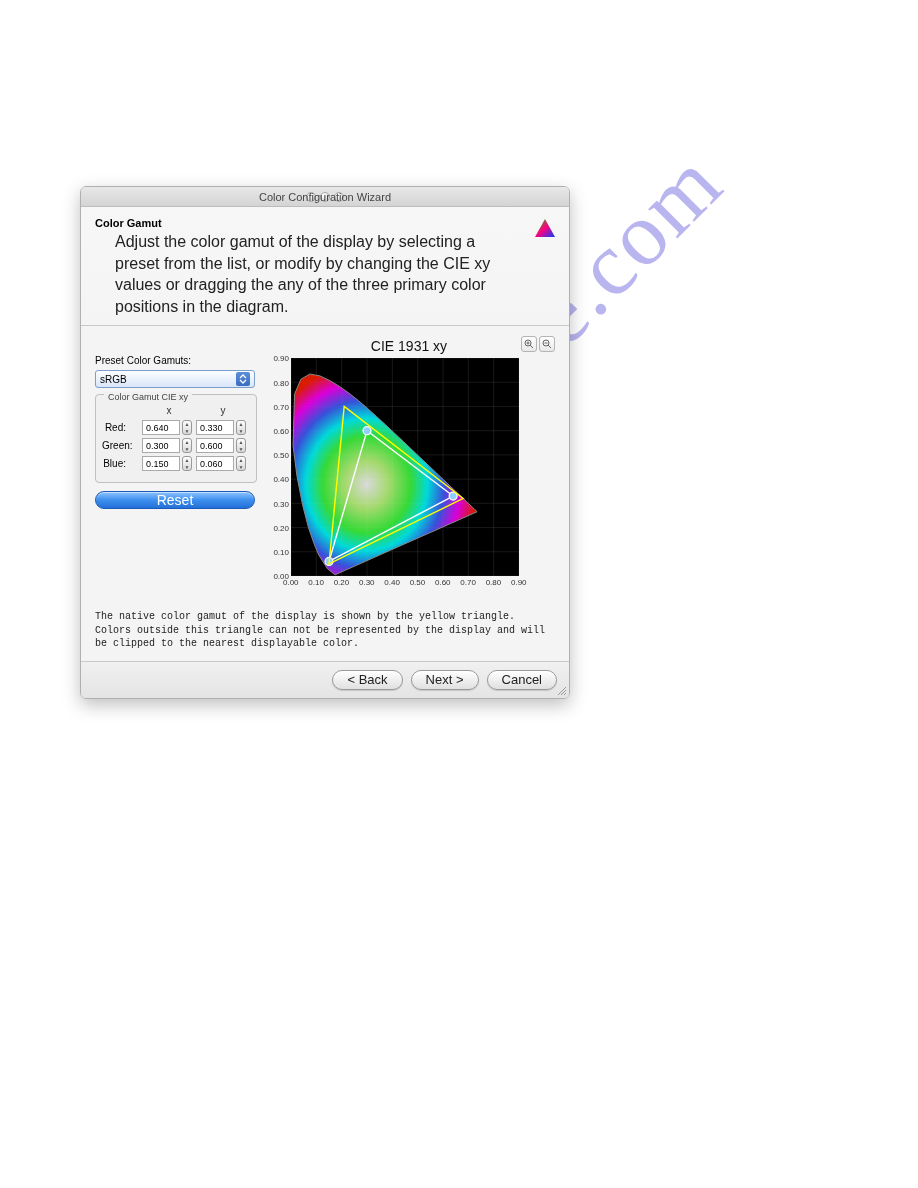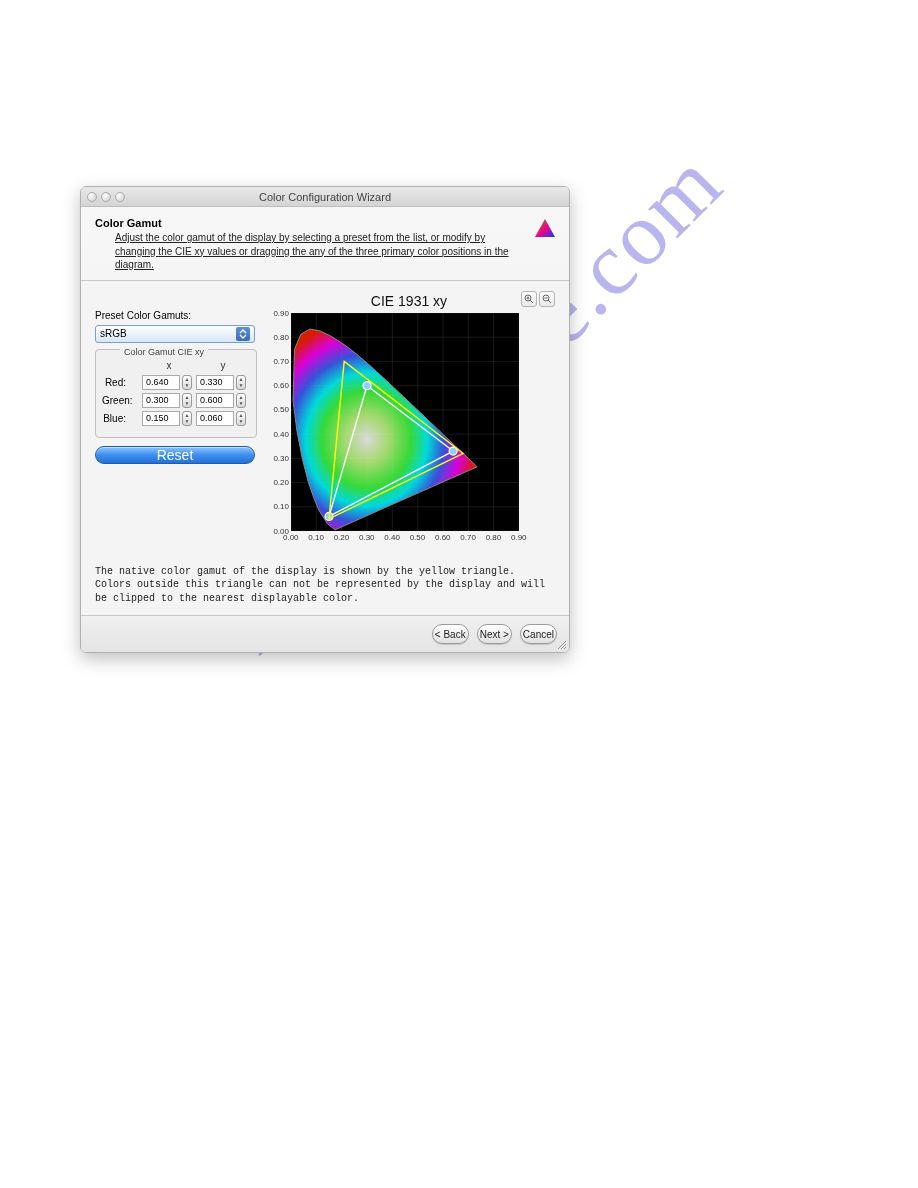--- a/index.html
+++ b/index.html
@@ -36,20 +36,21 @@
     overflow: hidden;
   }
   .titlebar {
     height: 20px;
     background: linear-gradient(#e8e8e8, #d4d4d4);
     border-bottom: 1px solid #bcbcbc;
     display: flex;
     align-items: center;
     padding: 0 6px;
     position: relative;
+    justify-content: center;
   }
   .traffic {
     display: flex;
     gap: 4px;
   }
   .tl {
     width: 10px; height: 10px; border-radius: 50%;
     background: radial-gradient(circle at 30% 30%, #fff, #ccc);
     border: 1px solid #aaa;
   }
@@ -64,26 +65,25 @@
     padding: 10px 14px 8px 14px;
     border-bottom: 1px solid #c8c8c8;
     position: relative;
   }
   .header-title {
     font-weight: bold;
     font-size: 11px;
     margin-bottom: 2px;
   }
   .header-desc {
-    font-size: 10px;
+    font-size: 16px;
     color: #222;
     padding-left: 20px;
     padding-right: 40px;
     line-height: 1.35;
-    text-decoration: underline;
   }
   .app-icon {
     position: absolute;
     right: 12px;
     top: 10px;
     width: 24px;
     height: 24px;
   }
   .body {
     padding: 12px 14px 8px 14px;
@@ -131,21 +131,21 @@
     padding: 4px 6px 8px 6px;
     background: #f0f0f0;
   }
   .fieldset-legend {
     font-size: 9px;
     color: #444;
     padding: 0 4px;
     background: #f0f0f0;
     position: relative;
     top: -9px;
-    left: 18px;
+    left: 2px;
     display: inline-block;
   }
   .xy-header {
     display: flex;
     font-size: 10px;
     color: #333;
     margin: -6px 0 4px 0;
   }
   .xy-header .lbl { width: 40px; }
   .xy-header .col { width: 54px; text-align: center; }
@@ -248,25 +248,25 @@
   .footer {
     border-top: 1px solid #c8c8c8;
     background: linear-gradient(#f0f0f0,#e4e4e4);
     padding: 8px 12px;
     display: flex;
     justify-content: flex-end;
     gap: 8px;
   }
   .aqua-btn {
     height: 20px;
-    padding: 0 2px;
+    padding: 0 14px;
     border-radius: 11px;
     border: 1px solid #9a9a9a;
     background: linear-gradient(#ffffff, #e0e0e0);
-    font-size: 10px;
+    font-size: 13px;
     color: #222;
     box-shadow: inset 0 1px 0 rgba(255,255,255,0.8), 0 1px 1px rgba(0,0,0,0.15);
     display:flex;align-items:center;
   }
   .resize-grip {
     position: absolute;
     right: 2px;
     bottom: 2px;
     width: 12px;
     height: 12px;

